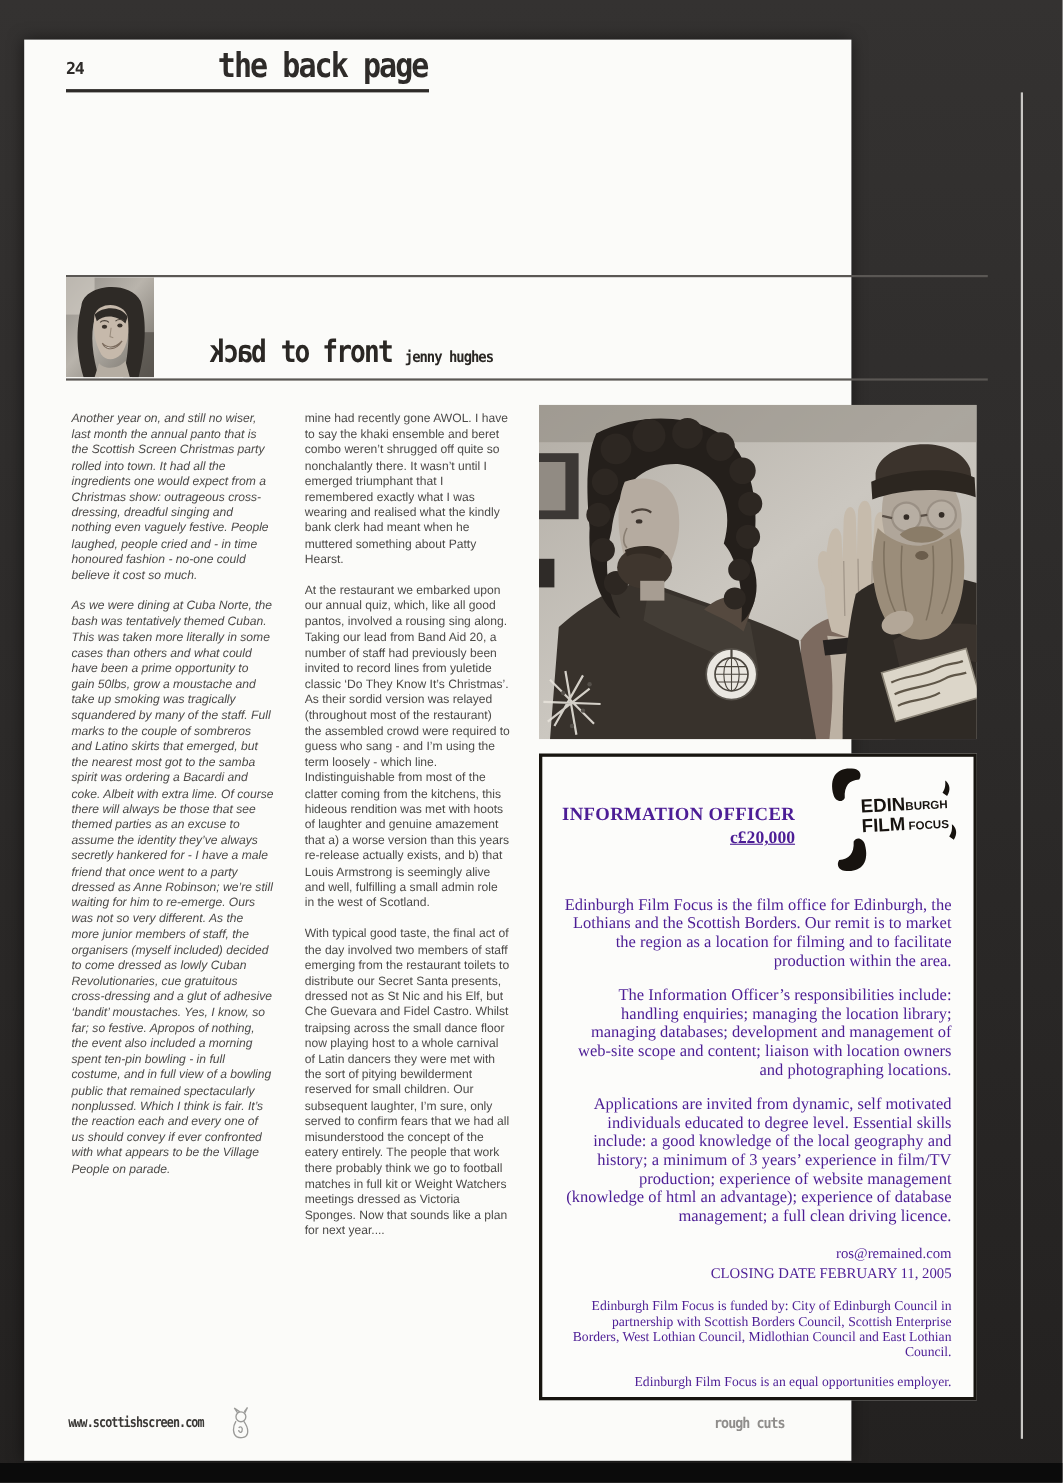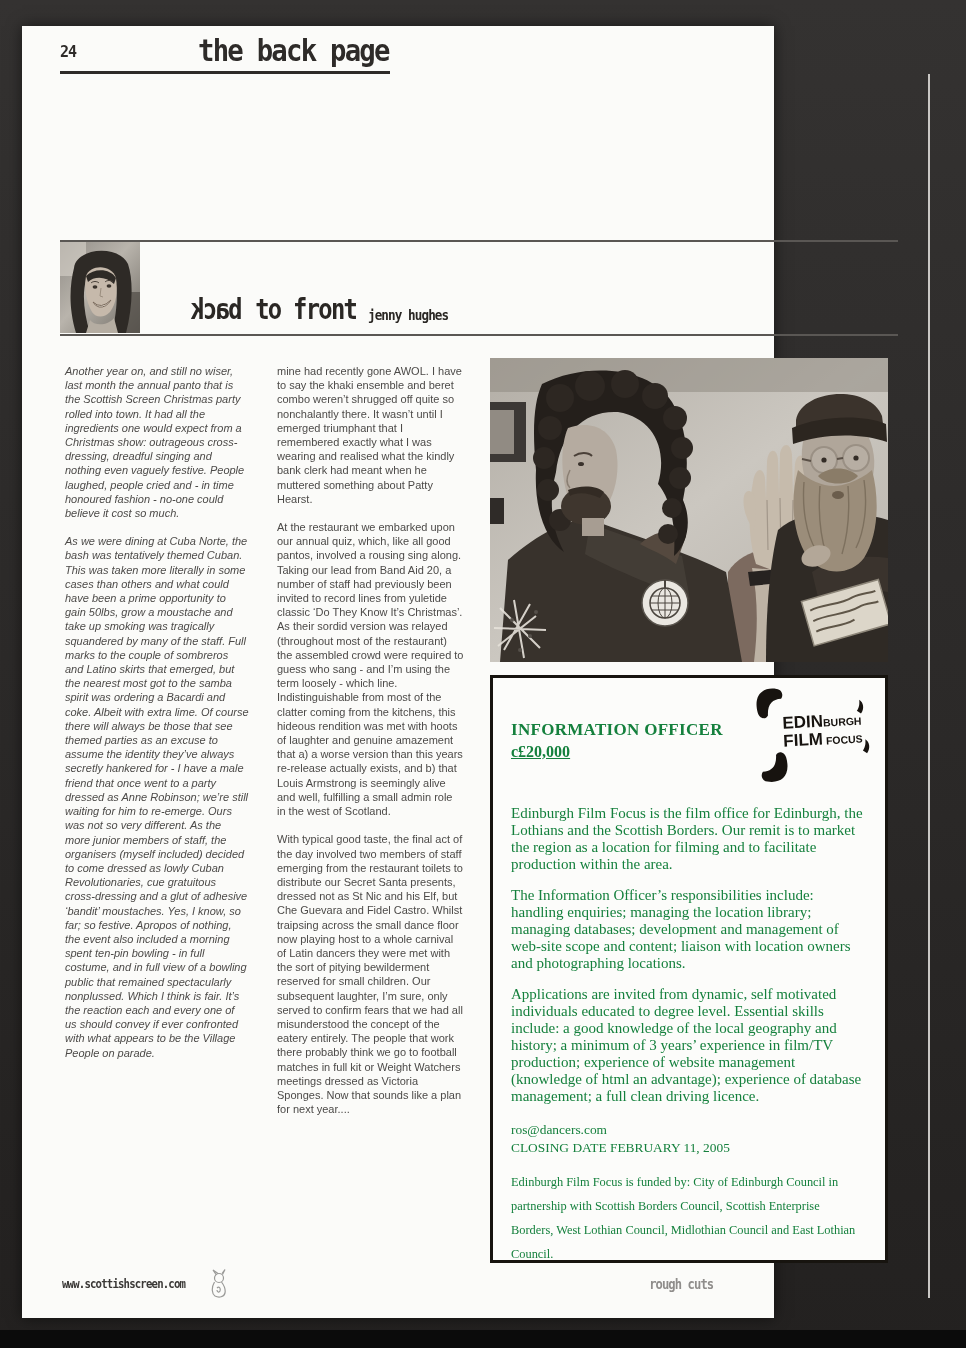--- a/index.html
+++ b/index.html
@@ -3,21 +3,21 @@
 <meta charset="utf-8">
 <style>
   html,body{margin:0;padding:0;}
   body{
     width:966px;height:1348px;position:relative;overflow:hidden;
     background:linear-gradient(180deg,#343231 0%,#2b2928 55%,#232120 100%);
     font-family:"Liberation Sans",sans-serif;
   }
   .bottom-band{position:absolute;left:0;top:1330px;width:966px;height:18px;background:#0b0b0b;}
   .page{
-    position:absolute;left:22px;top:26px;width:752px;height:1292px;
+    position:absolute;left:22px;top:36px;width:752px;height:1292px;
     background:#fbfbf9;box-shadow:0 0 14px rgba(0,0,0,.55);
   }
   .edge-shadow{position:absolute;left:906px;top:48px;width:2px;height:1224px;background:#c9c7c4;}
 
   
   .mono{font-family:"DejaVu Sans Mono",monospace;font-weight:bold;}
   .page-num{position:absolute;left:38px;top:17px;font-size:15px;letter-spacing:-1px;color:#2e2b29;}
   .header-title{position:absolute;left:176px;top:6px;font-size:31px;letter-spacing:-2px;color:#2e2b29;
     transform:scaleX(.88);transform-origin:left top;white-space:nowrap;}
   .header-rule{position:absolute;left:38px;top:45px;width:330px;height:3px;background:#2e2b29;}
@@ -38,31 +38,31 @@
   .col1{left:43px;width:184px;font-style:italic;}
   .col2{left:255px;width:187px;}
   .col p{margin:0 0 14px 0;font-size:11px;line-height:14.2px;color:#4c4a48;}
 
   
   .party-photo{position:absolute;left:468px;top:332px;width:398px;height:304px;}
 
   
   .adbox{position:absolute;left:468px;top:649px;width:398px;height:588px;box-sizing:border-box;
     border:3px solid #17140f;background:#fcfcfa;overflow:hidden;
-    font-family:"Liberation Serif",serif;color:#15803d;}
+    font-family:"Liberation Serif",serif;color:#4c1d95;text-align:right;}
   .ad-head{position:relative;height:112px;}
   .ad-title-block{position:absolute;left:18px;top:42px;}
   .ad-job-title{font-size:17px;font-weight:bold;letter-spacing:.3px;}
   .ad-salary{font-size:16px;font-weight:bold;margin-top:3px;text-decoration:underline;}
   .ad-logo{position:absolute;right:4px;top:4px;width:132px;height:104px;}
   .ad-logo text{font-family:"Liberation Sans",sans-serif;font-weight:bold;fill:#17130f;}
   .ad-p{margin:14px 20px 0 18px;font-size:15px;line-height:17px;}
   .ad-p:first-of-type{margin-top:15px;}
   .ad-contact{margin:16px 20px 0 18px;font-size:13.4px;line-height:17.5px;}
-  .ad-small{margin:14px 20px 0 18px;font-size:12.4px;line-height:24px;}
+  .ad-small{margin:14px 20px 0 18px;font-size:12.4px;line-height:14px;}
   .ad-small + .ad-small{margin-top:13px;}
 
   
   .footer-url{position:absolute;left:40px;top:1250px;font-size:13px;letter-spacing:-1px;color:#3a3836;
     transform:scaleX(.82);transform-origin:left top;white-space:nowrap;}
   .mascot{position:absolute;left:186px;top:1243px;width:22px;height:29px;}
   .footer-mag{position:absolute;right:61px;top:1250px;font-size:13.5px;letter-spacing:-1px;color:#8f8d8b;
     transform:scaleX(.9);transform-origin:right top;white-space:nowrap;}
 </style>
 </head>
@@ -219,21 +219,21 @@
           <path d="M116,60 C120,63 121,69 117,74 L113,71 C116,67 116,64 116,60 Z" fill="#17130f"></path>
           <text x="34" y="45" font-size="17"><tspan>EDIN</tspan><tspan font-size="10.5">BURGH</tspan></text>
           <text x="34" y="63" font-size="17"><tspan>FILM</tspan><tspan font-size="10.5"> FOCUS</tspan></text>
         </g>
       </svg>
     </div>
     <p class="ad-p">Edinburgh Film Focus is the film office for Edinburgh, the Lothians and the Scottish Borders.  Our remit is to market the region as a location for filming and to facilitate production within the area.</p>
     <p class="ad-p">The Information Officer’s responsibilities include: handling enquiries; managing the location library; managing databases; development and management of web-site scope and content; liaison with location owners and photographing locations.</p>
     <p class="ad-p">Applications are invited from dynamic, self motivated individuals educated to degree level.  Essential skills include: a good knowledge of the local geography and history; a minimum of 3 years’ experience in film/TV production; experience of website management (knowledge of html an advantage); experience of database management; a full clean driving licence.</p>
     <div class="ad-contact">
-      <div>ros@dancers.com</div>
+      <div>ros@remained.com</div>
       <div>CLOSING DATE FEBRUARY 11, 2005</div>
     </div>
     <p class="ad-small">Edinburgh Film Focus is funded by: City of Edinburgh Council in partnership with Scottish Borders Council, Scottish Enterprise Borders, West Lothian Council, Midlothian Council and East Lothian Council.</p>
     <p class="ad-small">Edinburgh Film Focus is an equal opportunities employer.</p>
   </div>
 
   <div class="footer-url mono">www.scottishscreen.com</div>
   <svg class="mascot" viewBox="0 -3 20 29">
     <g stroke="#9a9a98" stroke-width="1.2" fill="none">
       <circle cx="10" cy="6" r="4.5"></circle>

